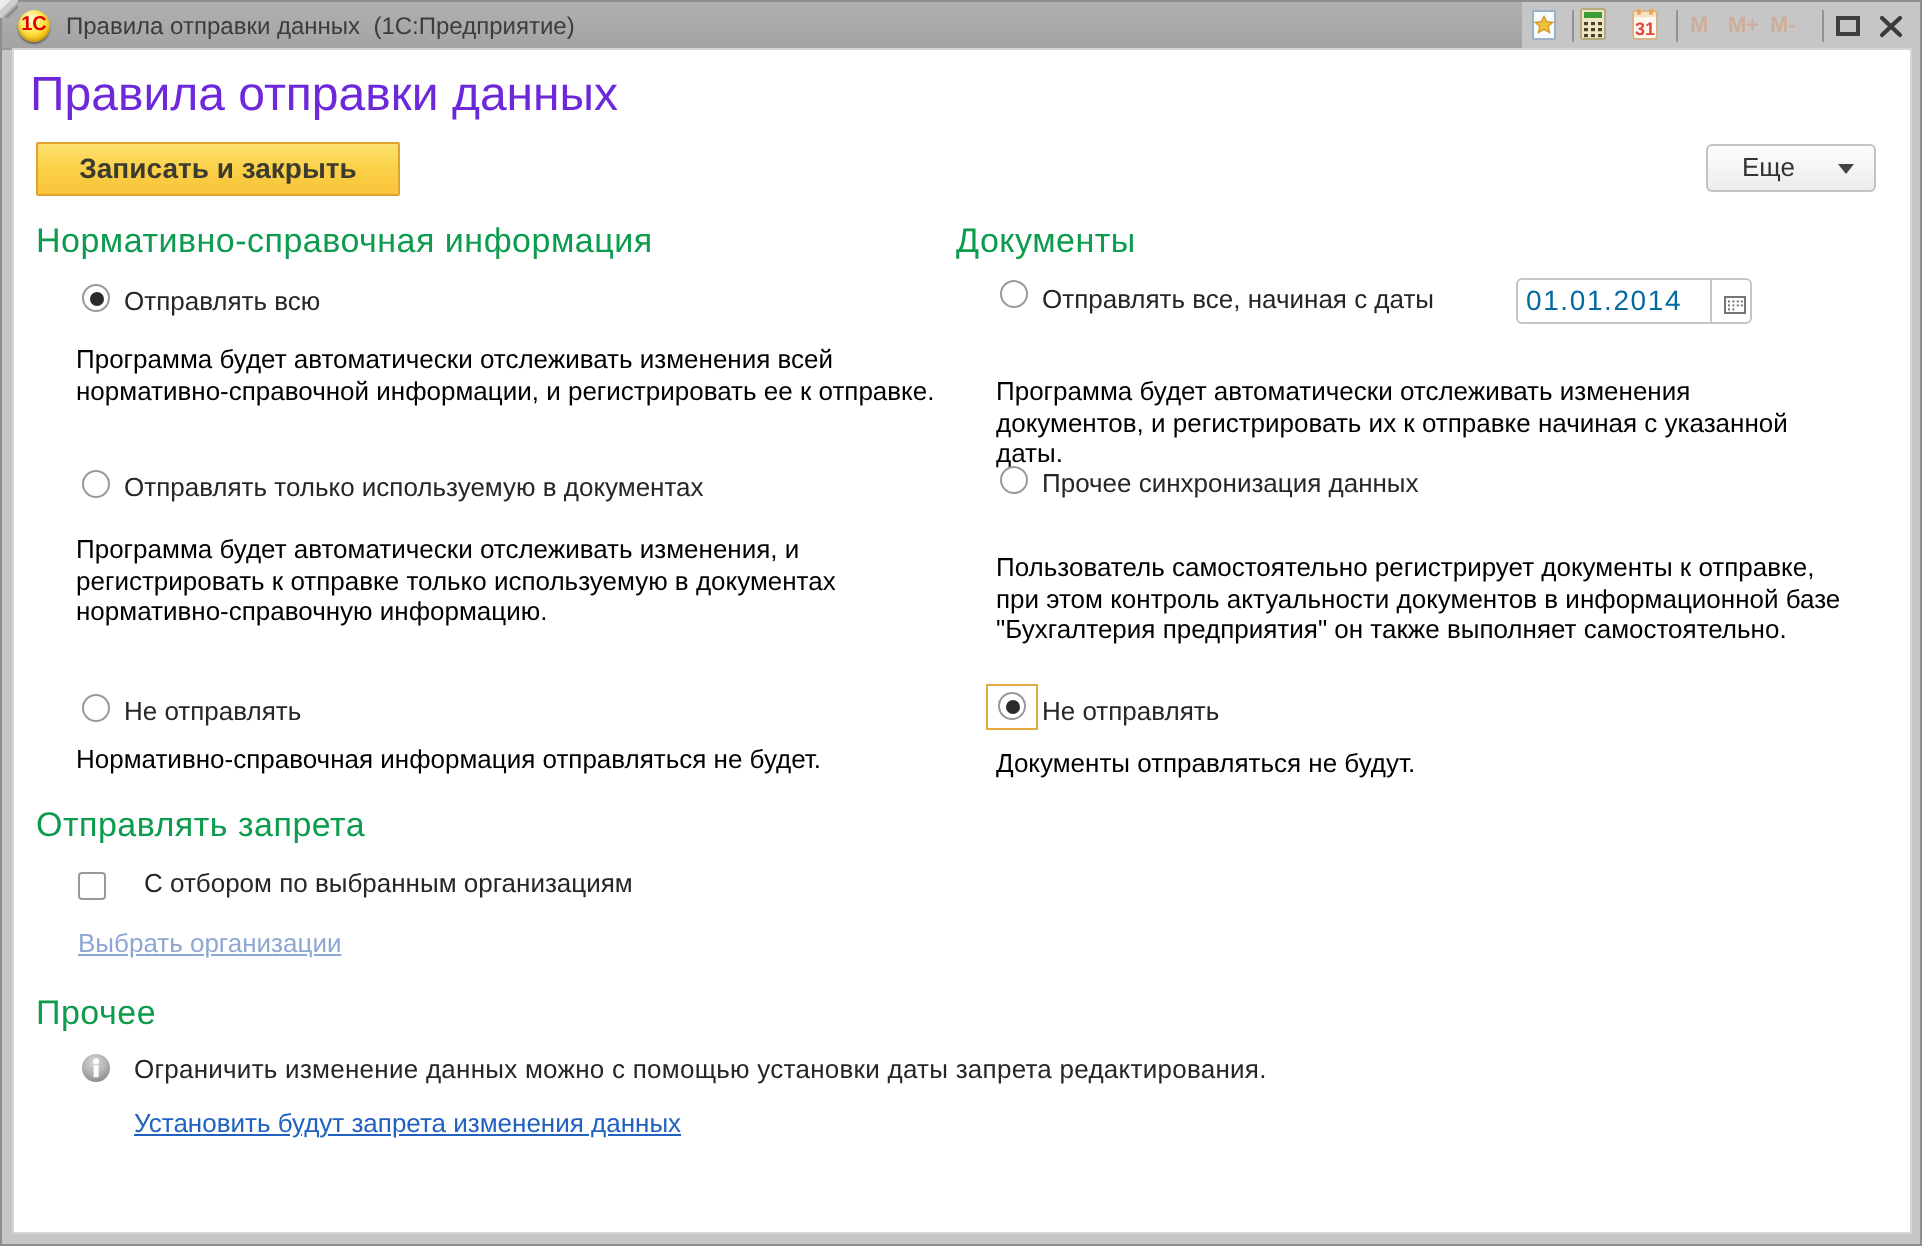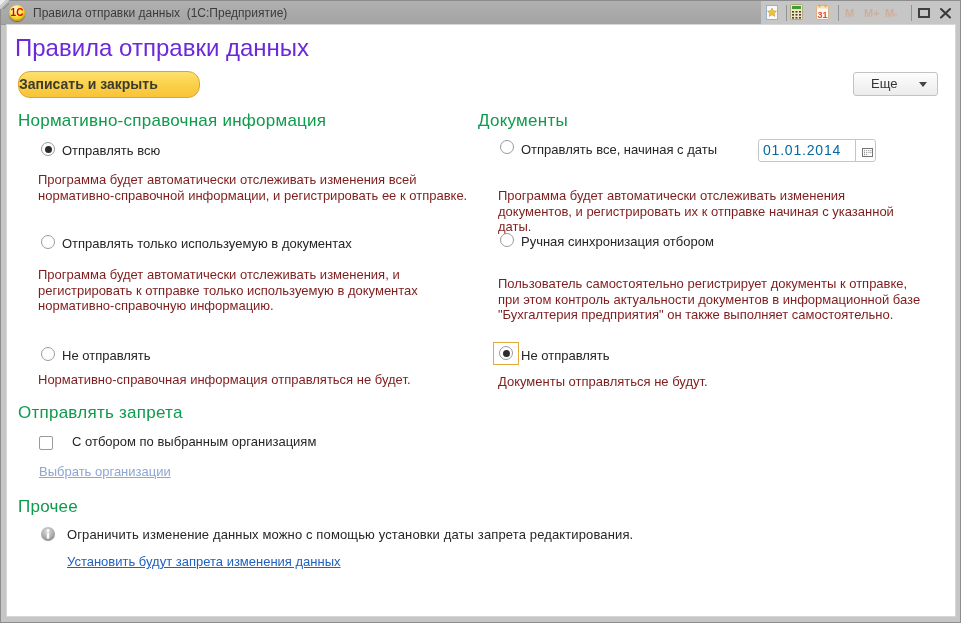--- a/index.html
+++ b/index.html
@@ -15,30 +15,30 @@
         background:radial-gradient(circle at 40% 30%, #fffbe0 0%, #ffe852 40%, #f5c916 70%, #cf9c00 100%);
         box-shadow:0 1px 1px rgba(0,0,0,.4), inset 0 -1px 2px rgba(160,110,0,.55);}
   .logo span{position:absolute;left:0;top:2px;width:16px;text-align:center;font-size:10px;font-weight:bold;color:#e00000;font-family:"Liberation Sans",sans-serif;}
   .title-text{position:absolute;left:33px;top:5px;font-size:12px;color:#3c3c3c;}
   .tb-sep{position:absolute;top:4px;width:1px;height:16px;background:#939393;}
   .mbtn{position:absolute;top:6px;font-size:11px;font-weight:bold;color:#ceae9b;}
   .winbtn-max{position:absolute;left:918px;top:7px;width:8px;height:6px;border:2px solid #3f3f3f;}
   .content{position:absolute;left:7px;top:25px;width:948px;height:591px;background:#ffffff;outline:1px solid #d6d6d6;}
   .abs{position:absolute;}
   .h1{font-size:24px;color:#6d28d9;}
-  .ybtn{position:absolute;left:18px;top:71px;width:180px;height:25px;border:1px solid #e0a32e;border-radius:12px;
+  .ybtn{position:absolute;left:18px;top:71px;width:180px;height:25px;border:1px solid #e0a32e;border-radius:1px;
         background:linear-gradient(#fce170,#fbd149 48%,#f8c43a);
-        font-size:14px;font-weight:bold;color:#3b3b30;line-height:24px;}
+        font-size:14px;font-weight:bold;color:#3b3b30;text-align:center;line-height:24px;}
   .ebtn{position:absolute;left:853px;top:72px;width:83px;height:22px;border:1px solid #c3c3c3;border-radius:3px;
         background:linear-gradient(#fdfdfd,#ececec);font-size:13px;color:#333;}
   .ebtn .t{position:absolute;left:17px;top:3px;}
   .ebtn .tri{position:absolute;left:65px;top:9px;width:0;height:0;border-left:4px solid transparent;border-right:4px solid transparent;border-top:5px solid #444;}
   .ghead{font-size:17px;color:#0d9b4d;letter-spacing:0.25px;}
   .lbl{font-size:13px;color:#262626;}
-  .desc{font-size:13px;color:#7f1d1d;line-height:15.5px;}
+  .desc{font-size:13px;color:#000000;line-height:15.5px;}
   .radio{position:absolute;width:12px;height:12px;border:1px solid #9a9a9a;border-radius:50%;background:#fff;}
   .radio.sel::after{content:"";position:absolute;left:2.5px;top:2.5px;width:7px;height:7px;border-radius:50%;background:#2b2b2b;}
   .checkbox{position:absolute;width:12px;height:12px;border:1px solid #9a9a9a;border-radius:2px;background:#fff;}
   .focusbox{position:absolute;border:1px solid #e2a93d;background:transparent;}
   .linkdis{font-size:13px;color:#8ea6d2;text-decoration:underline;}
   .link{font-size:13px;color:#2161c0;text-decoration:underline;}
   .datefield{position:absolute;left:758px;top:139px;width:116px;height:21px;border:1px solid #c6c6c6;border-radius:3px;background:#fff;}
   .datefield .dtxt{position:absolute;left:4px;top:2px;font-size:14px;letter-spacing:0.8px;color:#0369a1;}
   .datefield .dsep{position:absolute;left:96px;top:0;width:1px;height:21px;background:#c6c6c6;}
 </style>
@@ -146,19 +146,19 @@
           <rect x="4.2" y="4.2" width="1" height="1"></rect>
           <rect x="6.4" y="4.2" width="1" height="1"></rect>
           <rect x="8.4" y="4.2" width="1" height="1"></rect>
         <rect x="2" y="6.2" width="1" height="1"></rect>
           <rect x="4.2" y="6.2" width="1" height="1"></rect>
       </g>
     </svg>
   </div>
   <div class="abs desc" style="left:498px;top:188px">Программа будет автоматически отслеживать изменения<br>документов, и регистрировать их к отправке начиная с указанной<br>даты.</div>
   <div class="radio" style="left:500px;top:233px"></div>
-  <div class="abs lbl" style="left:521px;top:234px">Ручная синхронизация отбором</div>
+  <div class="abs lbl" style="left:521px;top:234px">Прочее синхронизация данных</div>
   <div class="abs desc" style="left:498px;top:276px">Пользователь самостоятельно регистрирует документы к отправке,<br>при этом контроль актуальности документов в информационной базе<br>"Бухгалтерия предприятия" он также выполняет самостоятельно.</div>
   <div class="focusbox" style="left:493px;top:342px;width:24px;height:21px"></div>
   <div class="radio sel" style="left:499px;top:346px"></div>
   <div class="abs lbl" style="left:521px;top:348px">Не отправлять</div>
   <div class="abs desc" style="left:498px;top:374px">Документы отправляться не будут.</div>
 </div>
 
 </body></html>

